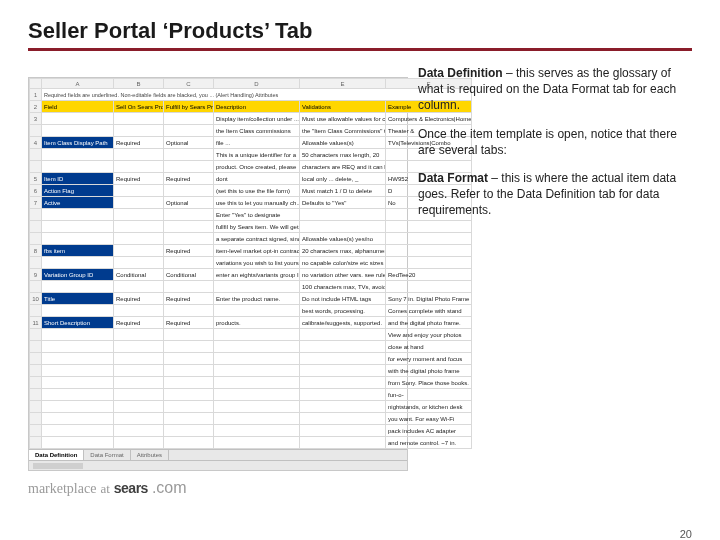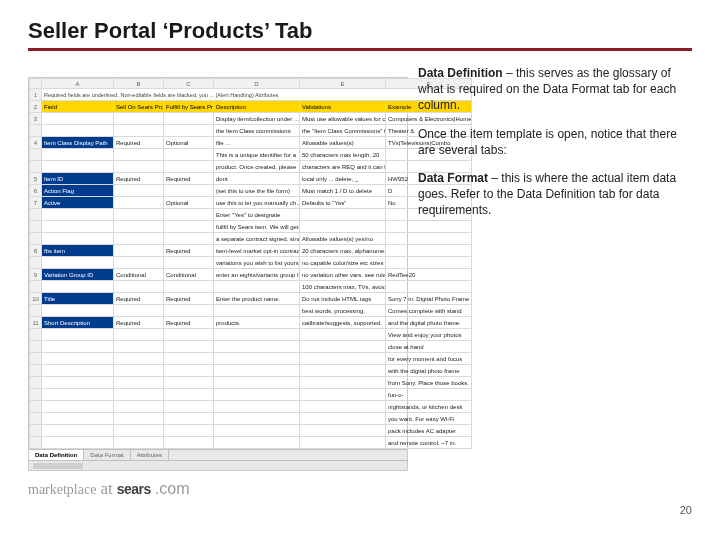--- a/index.html
+++ b/index.html
@@ -25,21 +25,21 @@
   .xl tr td:first-child { text-align: center; color: #666; background:#f1f1f1; width: 10px; }
   .xl .sheet-tabs { display: flex; background: #e8e8e8; border-top: 1px solid #c0c0c0; font-size: 6px; }
   .xl .sheet-tabs span { padding: 2px 6px; border-right: 1px solid #c0c0c0; background: #e8e8e8; color: #666; }
   .xl .sheet-tabs span.active { background: #fff; color: #000; font-weight: 600; }
   .xl .scroll-h { height: 10px; background: #e8e8e8; border-top:1px solid #c0c0c0; position: relative; }
   .xl .scroll-h::after { content:""; position:absolute; left:4px; top:2px; width:50px; height:6px; background:#cfcfcf; }
 
   .brand { margin-top: 8px; display: flex; align-items: baseline; gap: 4px; font-size: 14px; color: #9a9a9a; font-family: Georgia, serif; }
   .brand .sears { color: #404040; font-weight: 600; font-family: Arial, sans-serif; letter-spacing: -0.5px; }
   .brand .com { color: #999; font-family: Arial, sans-serif; font-size: 16px; }
-  .pagenum { position: absolute; right: 28px; bottom: 24px; font-size: 11px; color: #555; }
+  .pagenum { position: absolute; right: 28px; bottom: 0; font-size: 11px; color: #555; }
 </style>
 </head>
 <body>
 
 <div class="slide">
   <div class="title">Seller Portal ‘Products’ Tab</div>
   <div class="rule"></div>
 
   <div class="content">
 
@@ -337,21 +337,21 @@
         <div class="sheet-tabs">
           <span class="active">Data Definition</span>
           <span>Data Format</span>
           <span>Attributes</span>
         </div>
         <div class="scroll-h"></div>
       </div>
 
       <div class="brand">
         <span>marketplace</span>
-        <span style="font-size:17px;">at</span>
+        <span style="font-size:13px;">at</span>
         <span class="sears">sears</span>
           <span class="com">.com</span>
       </div>
     </div>
 
     <div class="text-col">
       <p><b>Data Definition</b><span> – this serves as the glossary of what is required on the Data Format tab for each column.</span></p>
       <p>Once the item template is open, notice that there are several tabs:</p>
       <p><b>Data Format</b><span> – this is where the actual item data goes.  Refer to the Data Definition tab for data requirements.</span></p>
     </div>

